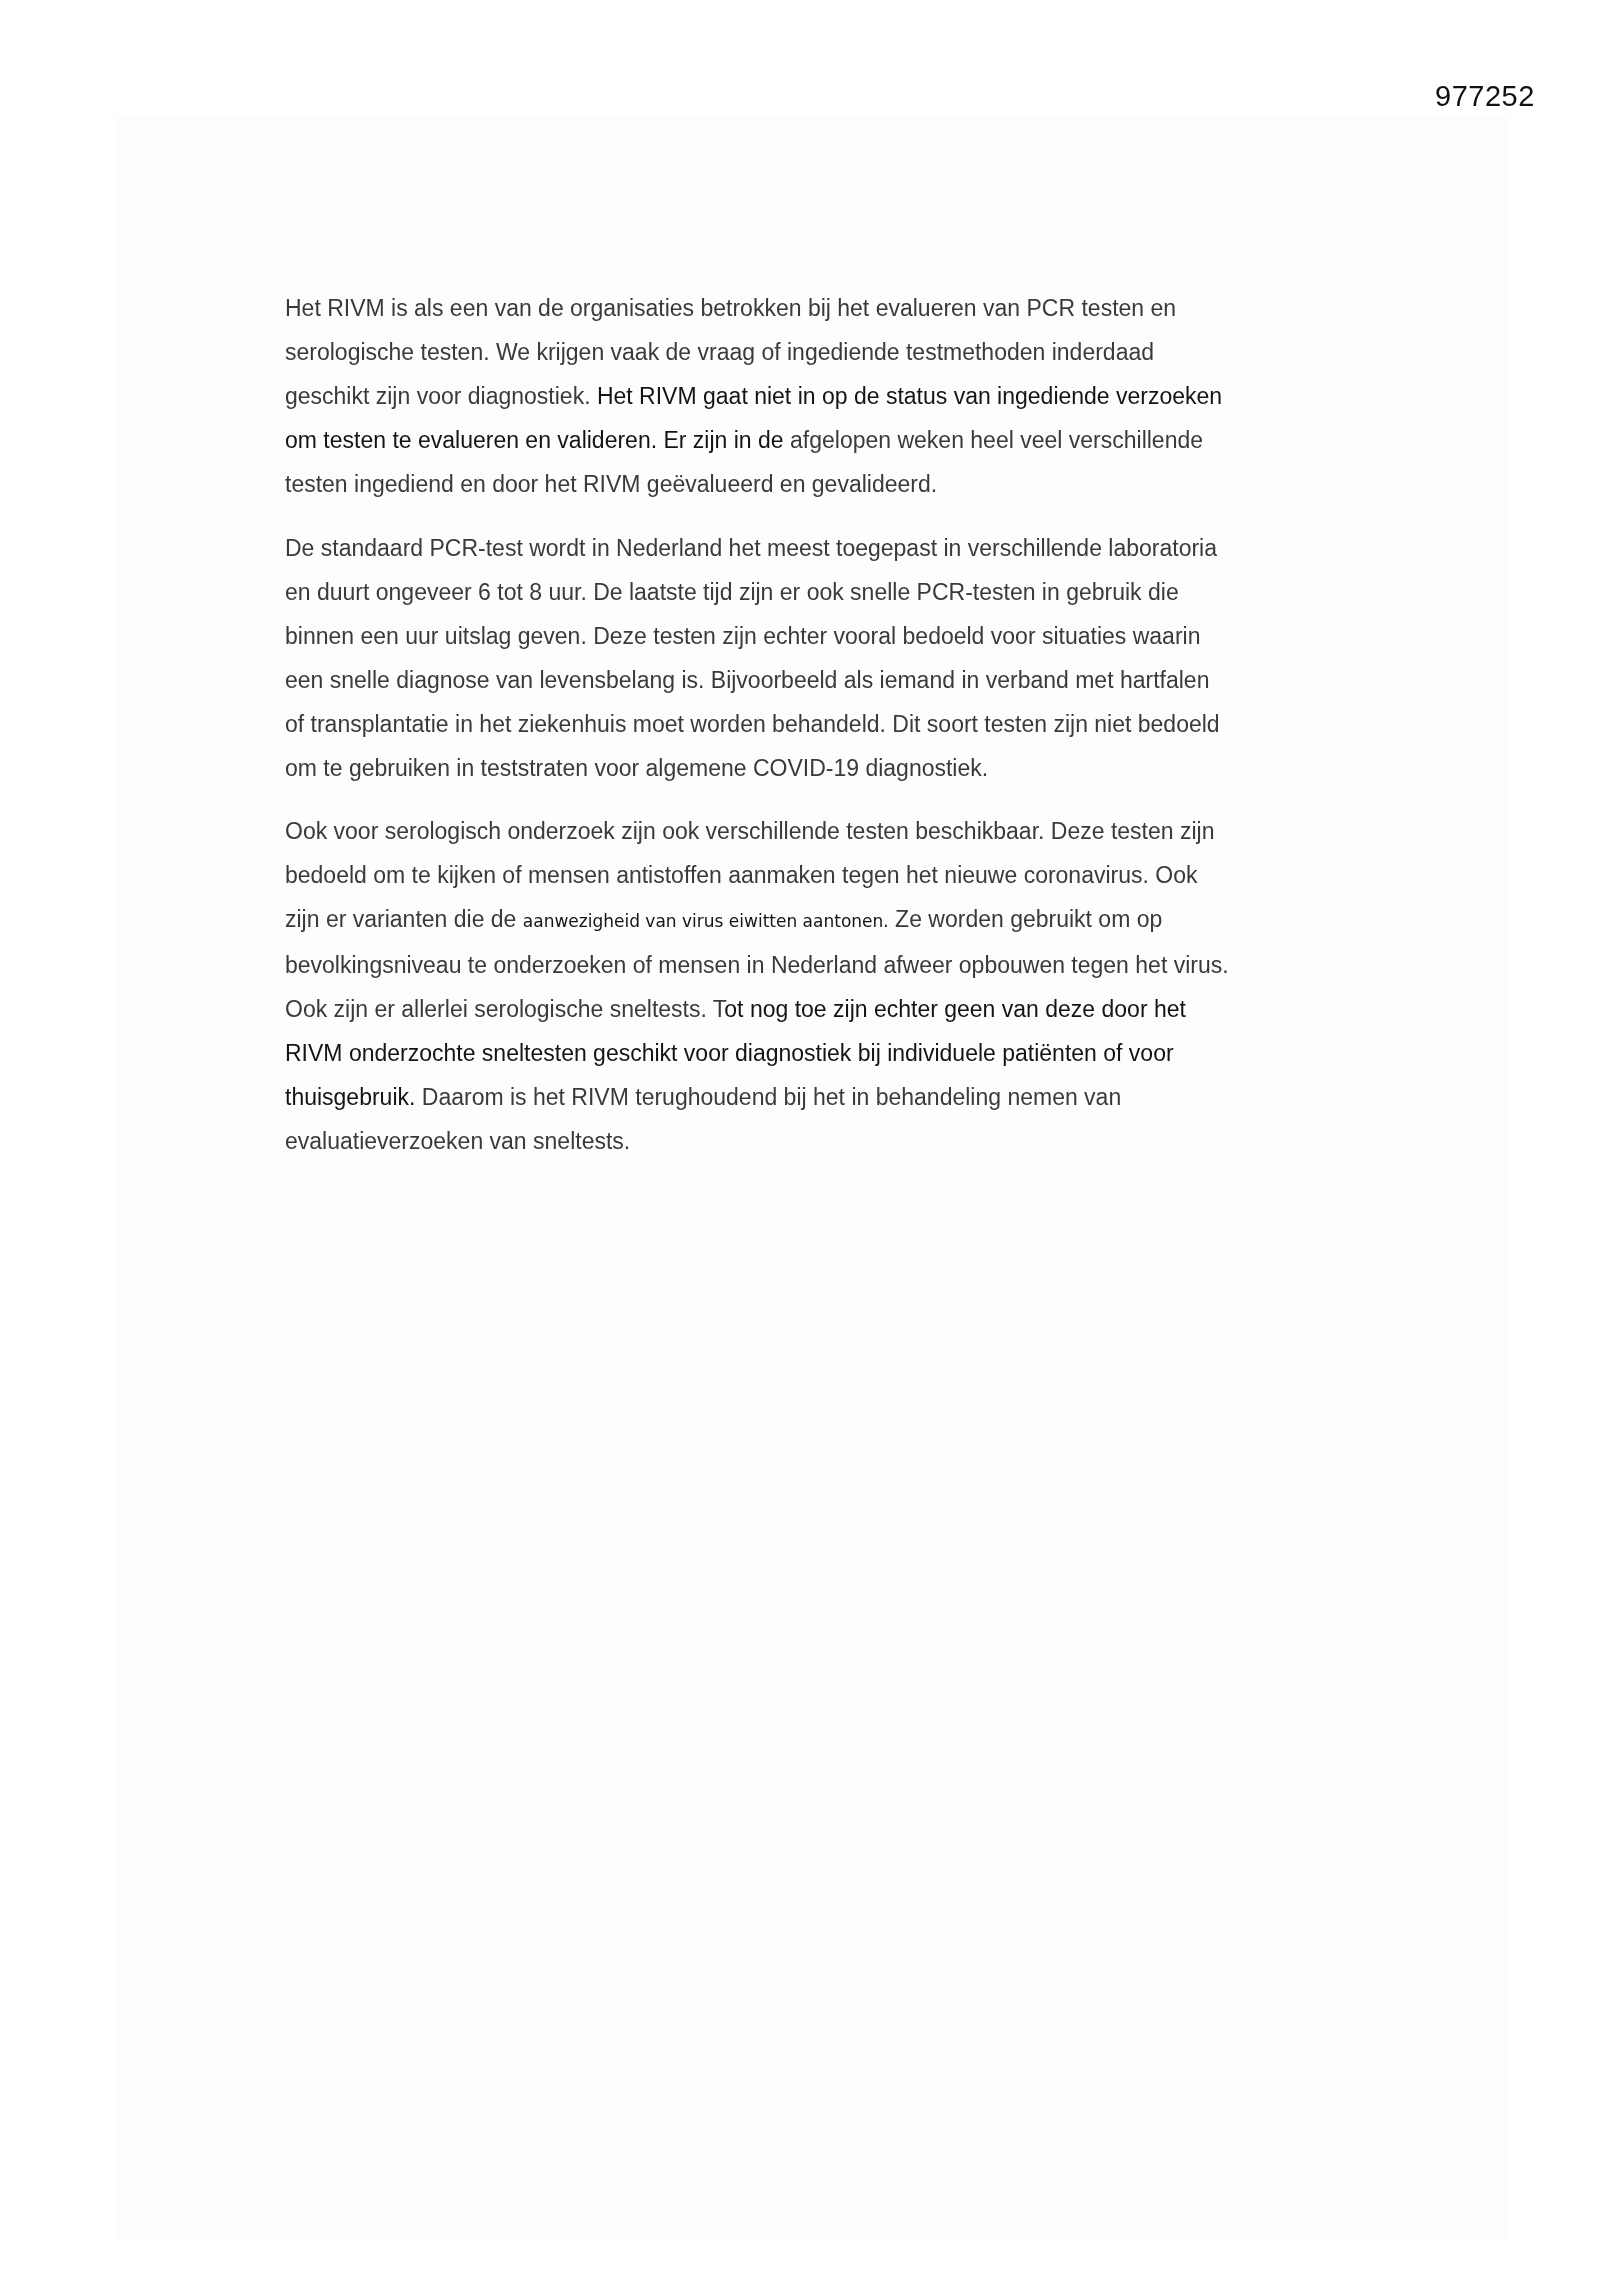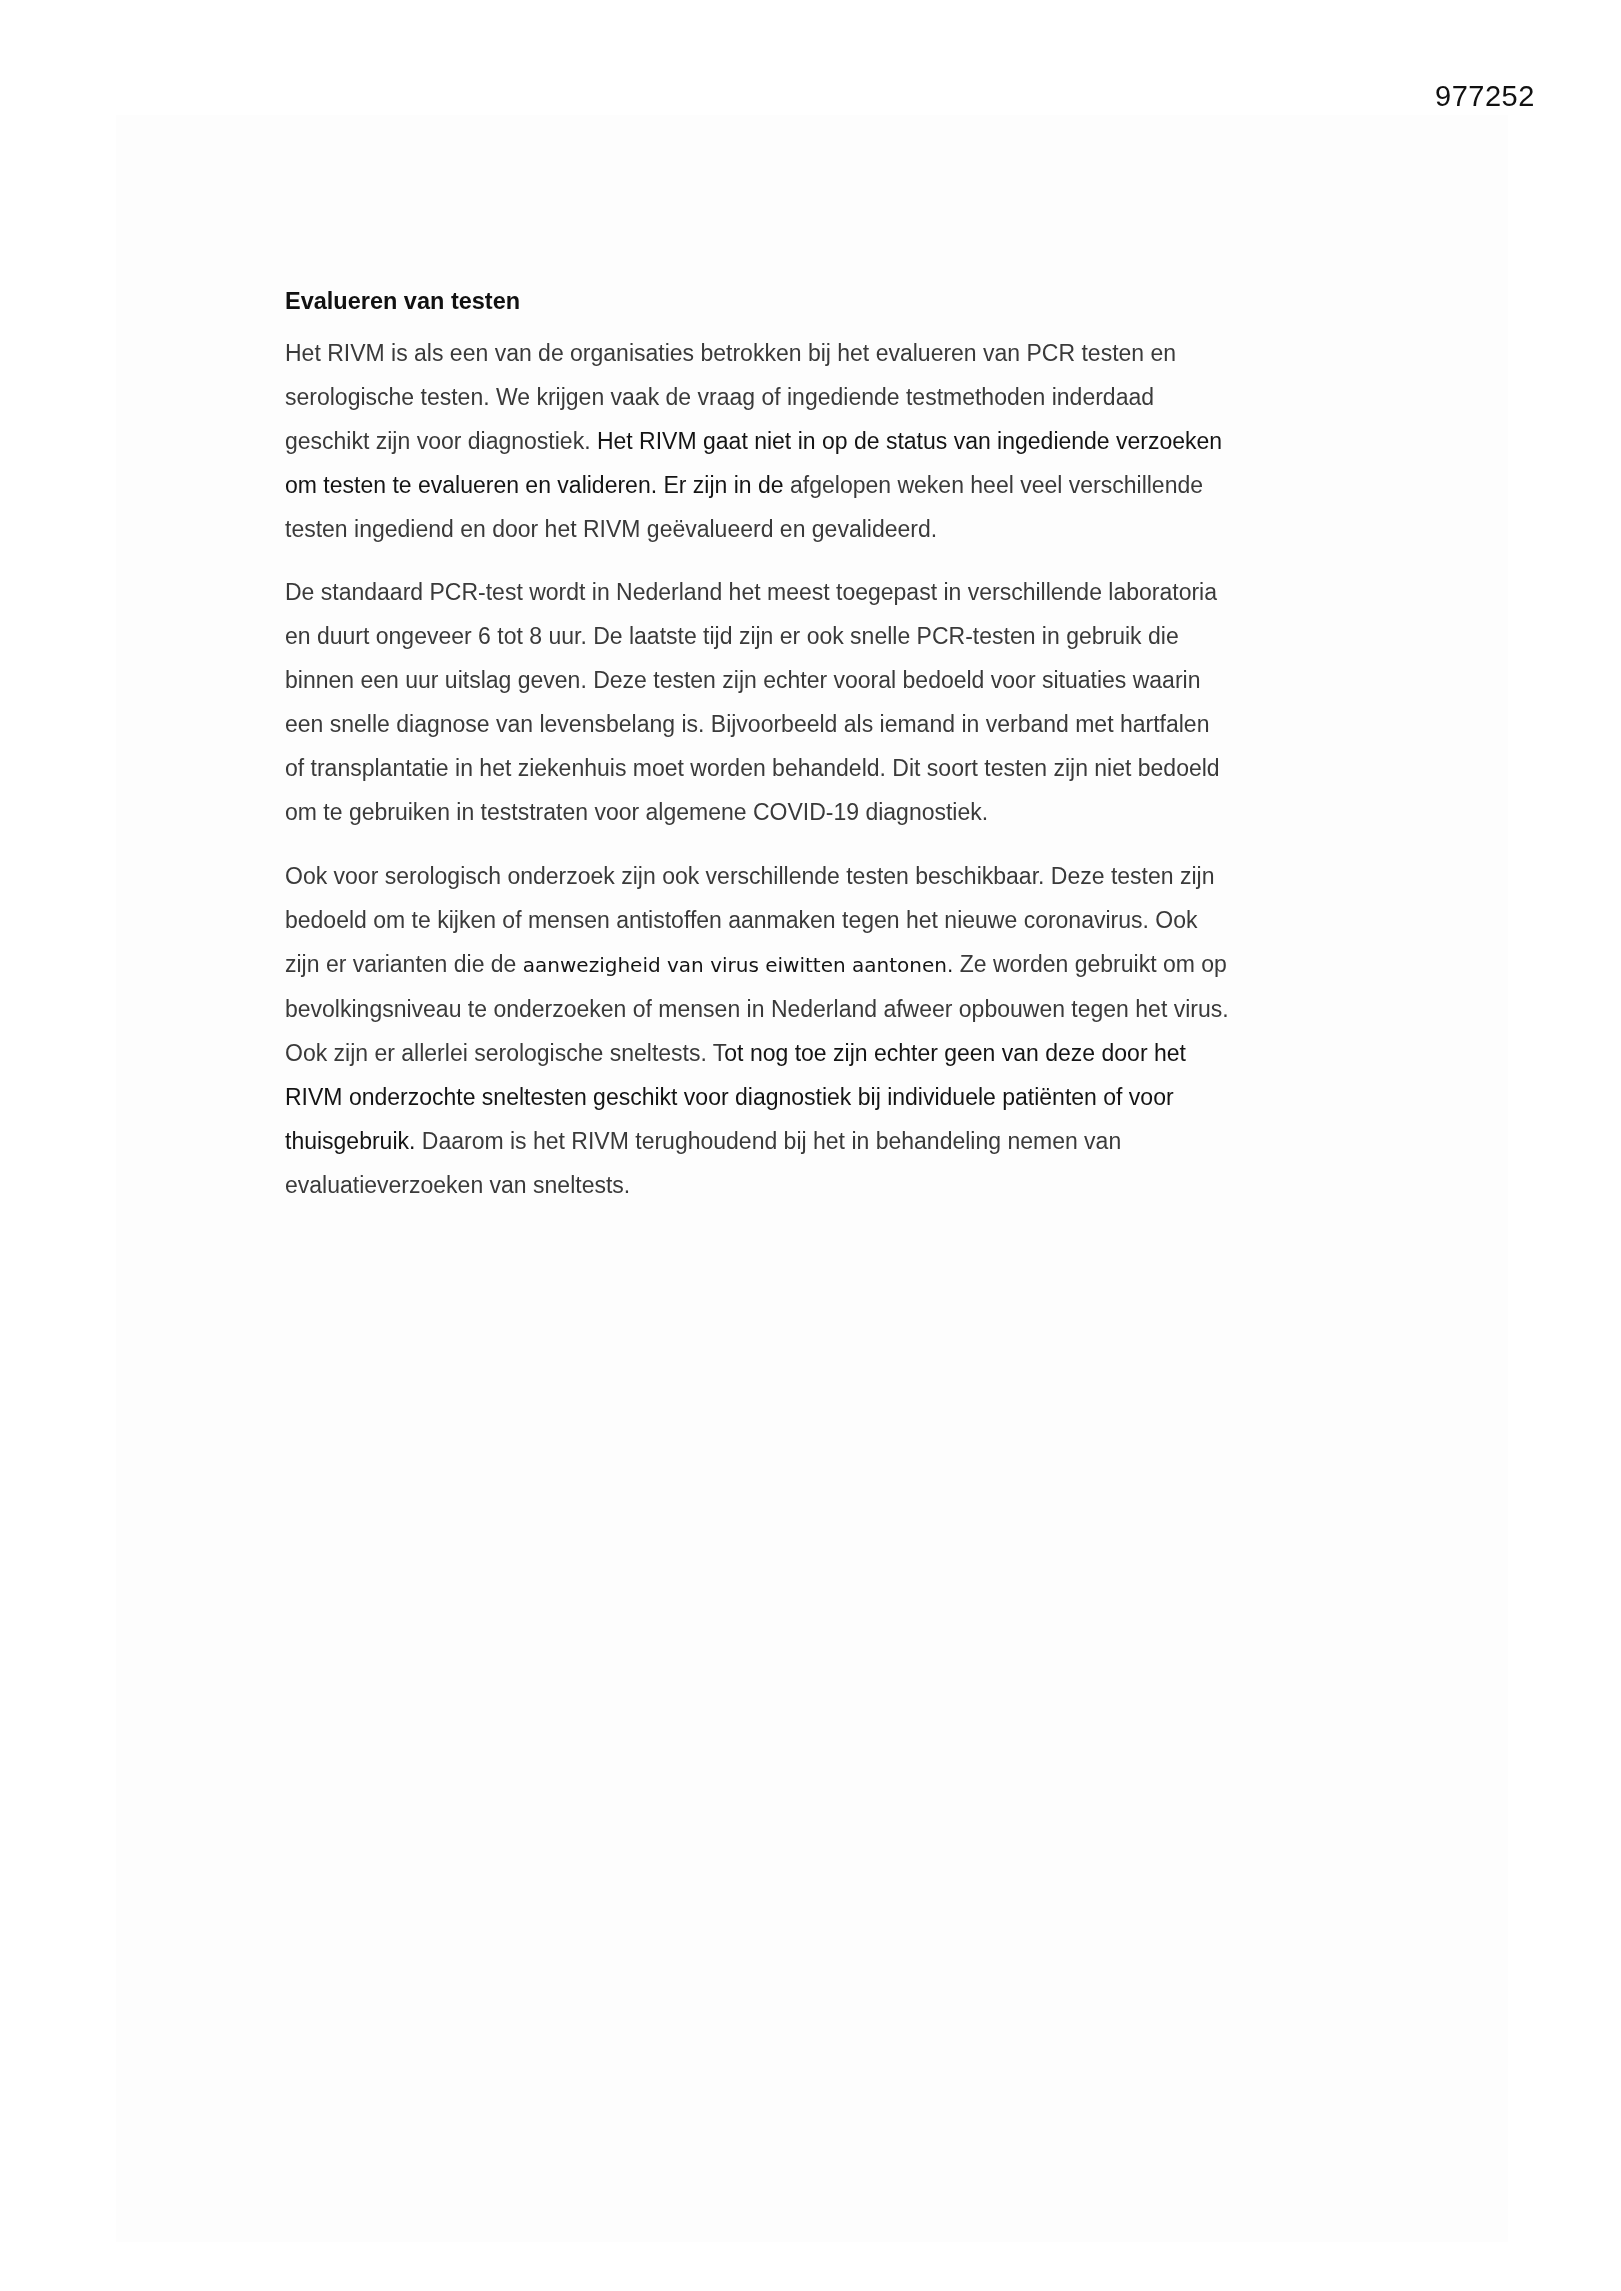--- a/index.html
+++ b/index.html
@@ -49,32 +49,31 @@
       line-height: 44px;
       color: #3a3a3a;
       margin: 0 0 19.6px 0;
       white-space: pre-line;
     }
     .dark {
       color: #141414;
     }
     .alt-font {
       font-family: "DejaVu Sans", sans-serif;
-      font-size: 20px;
+      font-size: 17px;
     }
   </style>
 </head>
 <body>
 
 <div class="page-id">977252</div>
 
 <div class="scan-area"></div>
 
 <div class="content">
-  <h2 class="heading">Evalueren van testen</h2>
 
   <p class="para"><span>Het RIVM is als een van de organisaties betrokken bij het evalueren van PCR testen en
 serologische testen. We krijgen vaak de vraag of ingediende testmethoden inderdaad
 geschikt zijn voor diagnostiek. </span><span class="dark">Het RIVM gaat niet in op de status van ingediende verzoeken
 om testen te evalueren en valideren. Er zijn in de </span><span>afgelopen weken heel veel verschillende
 testen ingediend en door het RIVM geëvalueerd en gevalideerd.</span></p>
 
   <p class="para"><span>De standaard PCR-test wordt in Nederland het meest toegepast in verschillende laboratoria
 en duurt ongeveer 6 tot 8 uur. De laatste tijd zijn er ook snelle PCR-testen in gebruik die
 binnen een uur uitslag geven. Deze testen zijn echter vooral bedoeld voor situaties waarin

